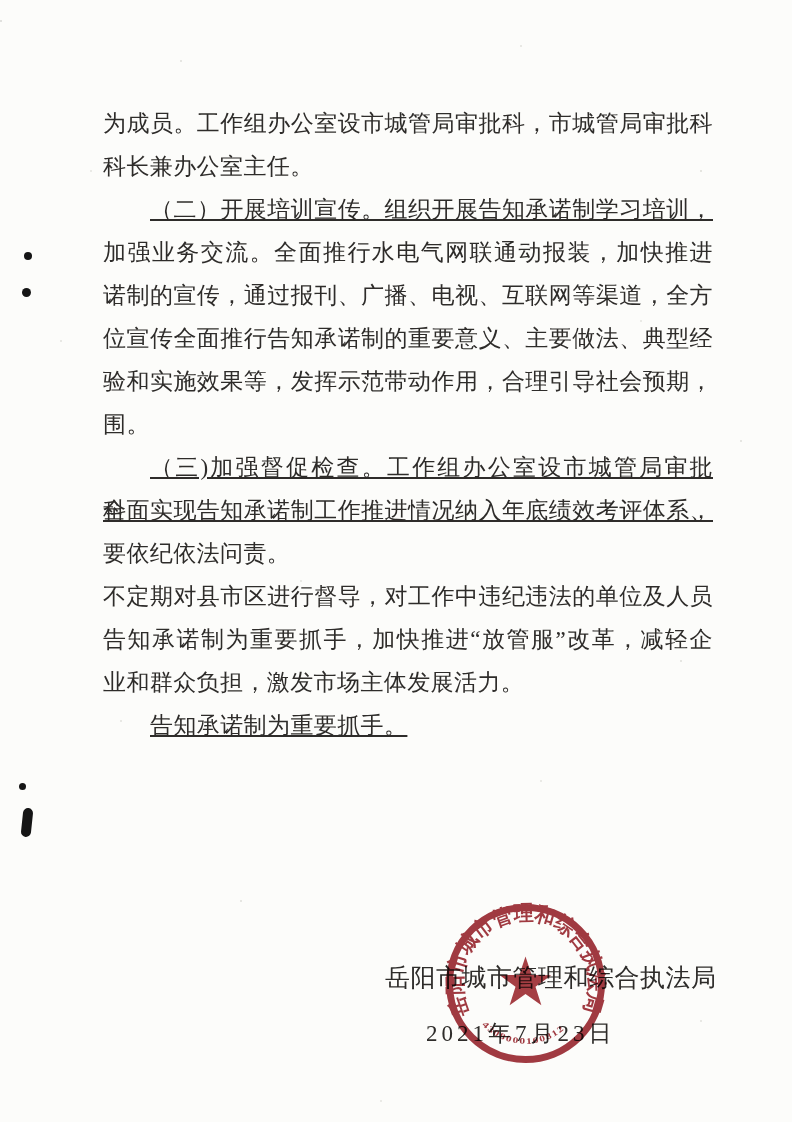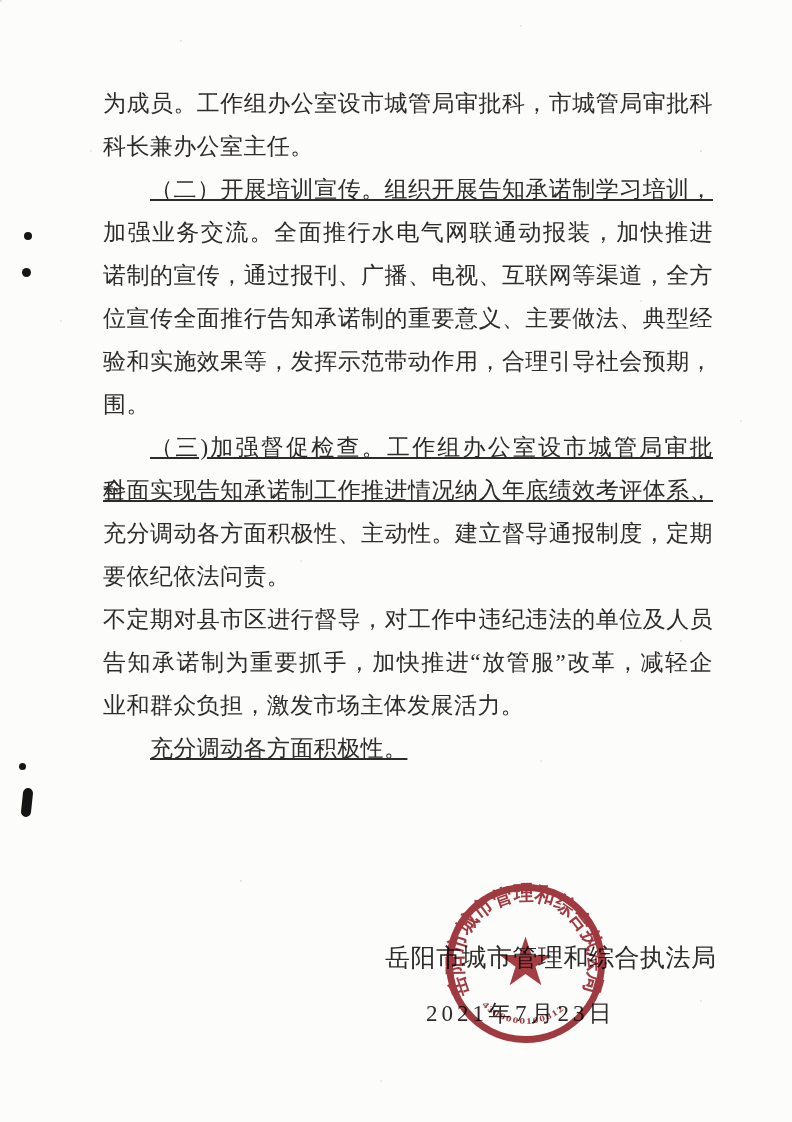--- a/index.html
+++ b/index.html
@@ -1,21 +1,21 @@
 <!DOCTYPE html>
 <html><head>
 <meta charset="utf-8">
 <style>
   html,body{margin:0;padding:0;}
   body{
     width:792px;height:1122px;position:relative;overflow:hidden;
     background:#fcfcfa;
     font-family:"Liberation Serif","DejaVu Serif",serif;
   }
-  .page{position:absolute;inset:0;}
+  .page{position:absolute;inset:0;margin-top:20px;}
   
   .noise{position:absolute;left:0;top:0;width:2px;height:2px;border-radius:50%;background:#c9c9c4;opacity:.7;
     box-shadow: 180px 40px 0 #d2d2cc, 520px 25px 0 #d6d6d0, 700px 150px 0 #cfcfc9,
                 60px 320px 0 #d6d6d0, 740px 420px 0 #d2d2cc, 300px 560px 0 #dadad4,
                 680px 640px 0 #d2d2cc, 120px 700px 0 #d6d6d0, 540px 760px 0 #dadad4,
                 240px 880px 0 #d2d2cc, 700px 1000px 0 #d6d6d0, 380px 1080px 0 #dadad4,
                 90px 150px 0 #dadad4, 640px 300px 0 #dadad4;}
   .blot{position:absolute;background:#151515;border-radius:50%;}
   .blot.b1{left:24px;top:232px;width:8px;height:8px;}
   .blot.b2{left:22px;top:268px;width:9px;height:9px;}
@@ -62,26 +62,25 @@
       <div class="line fill">为成员。工作组办公室设市城管局审批科，市城管局审批科</div>
       <div class="line">科长兼办公室主任。</div>
       <div class="line indent fill">（二）开展培训宣传。组织开展告知承诺制学习培训，</div>
       <div class="line fill">加强业务交流。全面推行水电气网联通动报装，加快推进</div>
       <div class="line fill">诺制的宣传，通过报刊、广播、电视、互联网等渠道，全方</div>
       <div class="line fill">位宣传全面推行告知承诺制的重要意义、主要做法、典型经</div>
       <div class="line fill">验和实施效果等，发挥示范带动作用，合理引导社会预期，</div>
       <div class="line">围。</div>
       <div class="line indent fill">（三)加强督促检查。工作组办公室设市城管局审批科、</div>
       <div class="line fill">全面实现告知承诺制工作推进情况纳入年底绩效考评体系，</div>
-      <div class="line fill">充分调动各方面积极性、主动性。建立督导通报制度，定期</div>
       <div class="line">要依纪依法问责。</div>
       <div class="line fill">不定期对县市区进行督导，对工作中违纪违法的单位及人员</div>
       <div class="line fill">告知承诺制为重要抓手，加快推进“放管服”改革，减轻企</div>
       <div class="line">业和群众负担，激发市场主体发展活力。</div>
-      <div class="line indent">充分调动各方面积极性。</div>
+      <div class="line indent">告知承诺制为重要抓手。</div>
     </div>
 
   <div class="sig-agency">岳阳市城市管理和综合执法局</div>
   <div class="sig-date">2021年7月23日</div>
 
   <svg class="seal" viewBox="-83.5 -83.5 167 167" xmlns="http://www.w3.org/2000/svg">
     <defs>
       <path id="ringPath" d="M -56 30 A 63.5 63.5 0 1 1 56 30" fill="none"></path>
       <path id="codePath" d="M -45 40 A 60 60 0 0 0 45 40" fill="none"></path>
     </defs>

